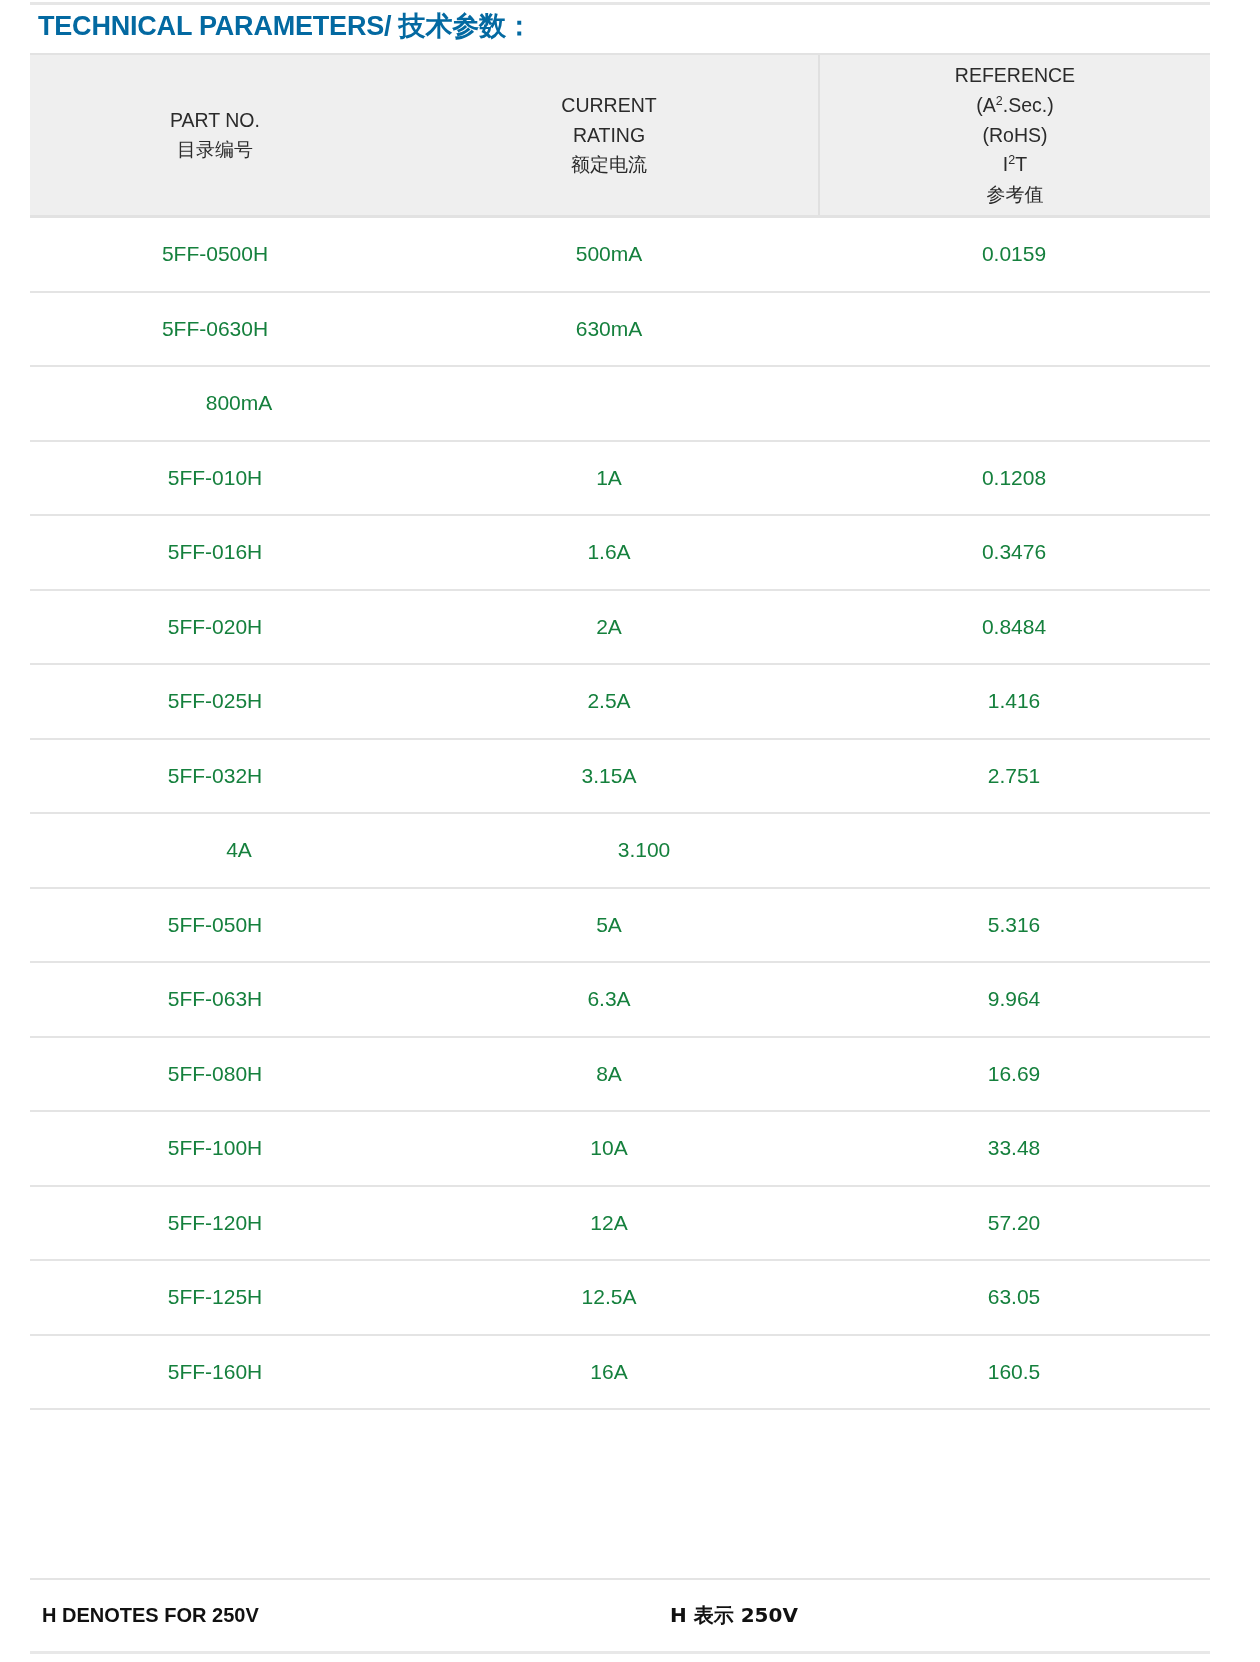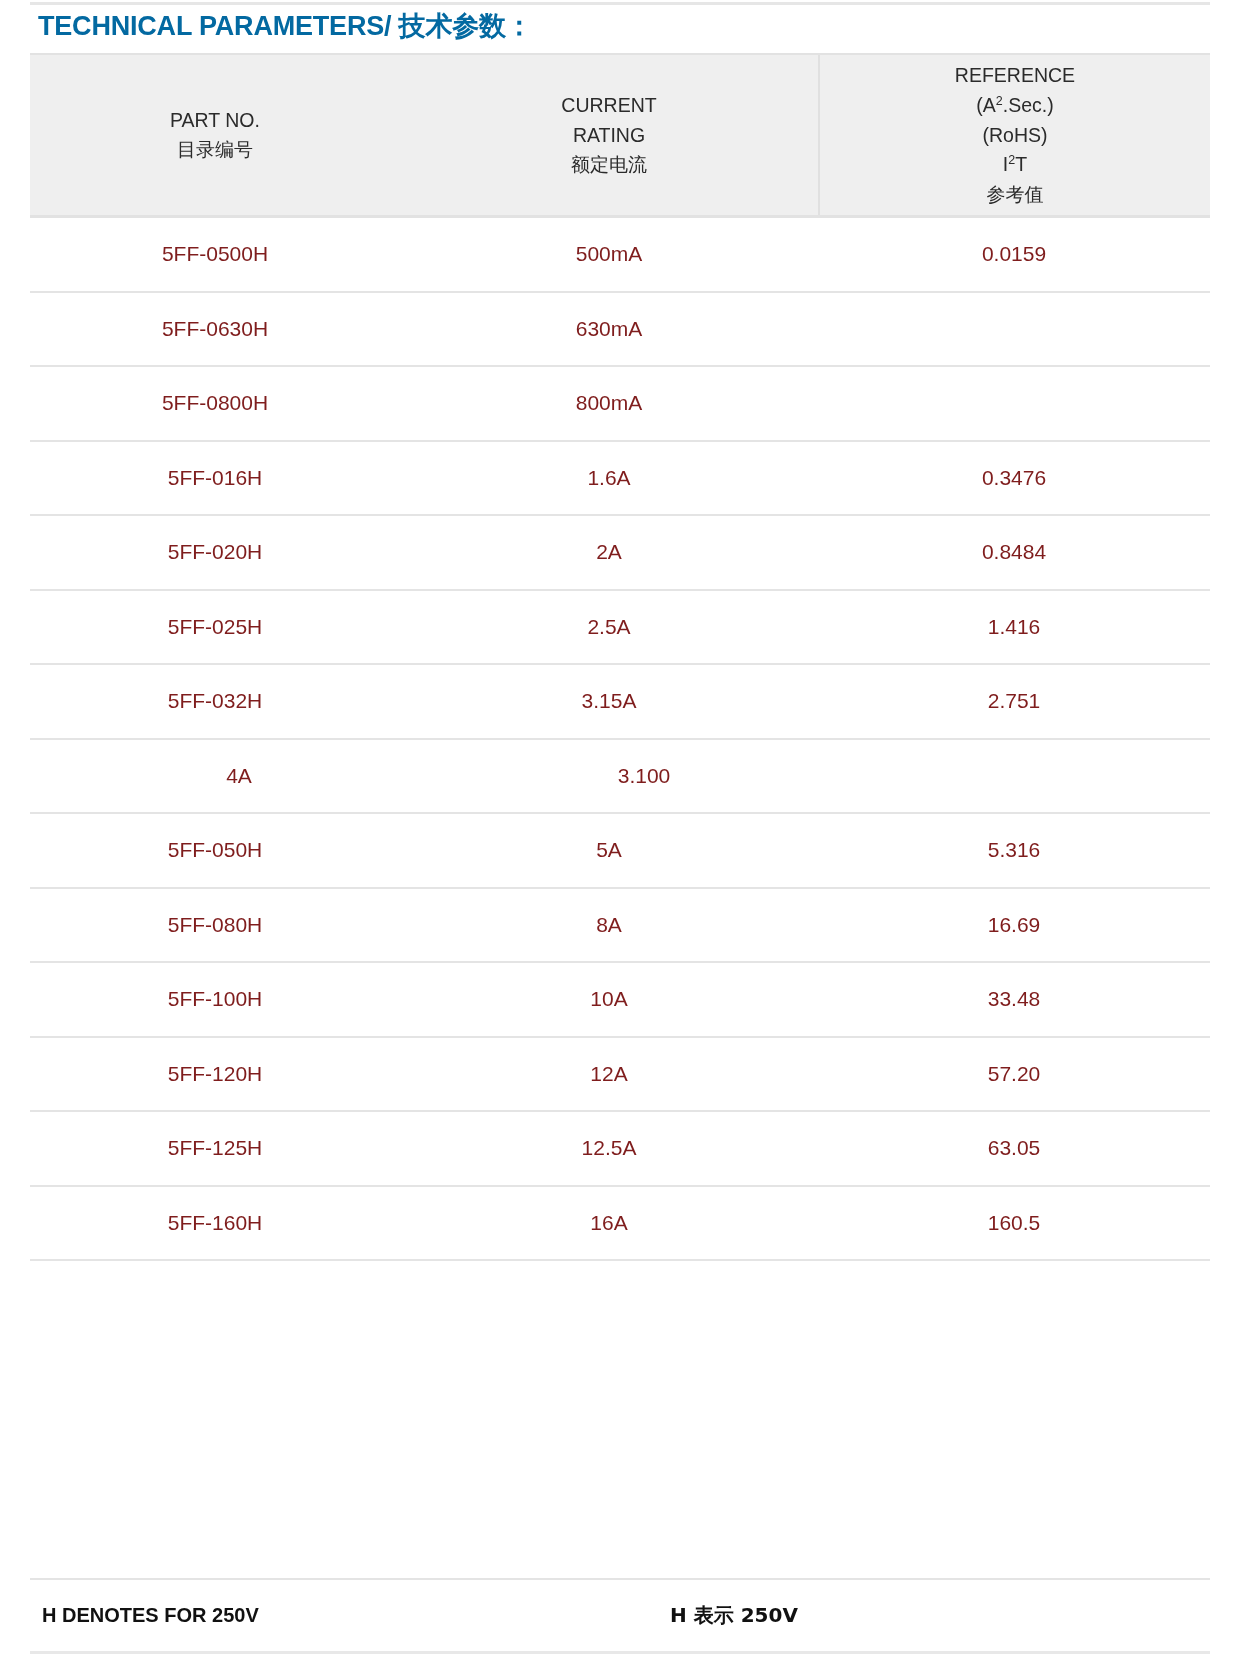--- a/index.html
+++ b/index.html
@@ -102,21 +102,21 @@
   
   .tbody .row {
     height: 74.5px;
     border-bottom: 2px solid #e4e4e4;
   }
   .tbody .cell {
     display: flex;
     align-items: center;
     justify-content: center;
     font-size: 21px;
-    color: #7f1d1d;
+    color: #15803d;
     box-sizing: border-box;
   }
 
   
   .foot-note {
     position: absolute;
     left: 30px;
     top: 1578px;
     width: 1180px;
     height: 76px;
@@ -193,23 +193,27 @@
           <div class="cell c1">5FF-0500H</div>
           <div class="cell c2">500mA</div>
           <div class="cell c3">0.0159</div>
         </div>
         <div class="row">
           <div class="cell c1">5FF-0630H</div>
           <div class="cell c2">630mA</div>
           <div class="cell c3"></div>
         </div>
         <div class="row">
-          <div class="cell c1">5FF-0800H</div>
           <div class="cell c2">800mA</div>
           <div class="cell c3"></div>
+        </div>
+        <div class="row">
+          <div class="cell c1">5FF-010H</div>
+          <div class="cell c2">1A</div>
+          <div class="cell c3">0.1208</div>
         </div>
         <div class="row">
           <div class="cell c1">5FF-016H</div>
           <div class="cell c2">1.6A</div>
           <div class="cell c3">0.3476</div>
         </div>
         <div class="row">
           <div class="cell c1">5FF-020H</div>
           <div class="cell c2">2A</div>
           <div class="cell c3">0.8484</div>
@@ -225,20 +229,25 @@
           <div class="cell c3">2.751</div>
         </div>
         <div class="row">
           <div class="cell c2">4A</div>
           <div class="cell c3">3.100</div>
         </div>
         <div class="row">
           <div class="cell c1">5FF-050H</div>
           <div class="cell c2">5A</div>
           <div class="cell c3">5.316</div>
+        </div>
+        <div class="row">
+          <div class="cell c1">5FF-063H</div>
+          <div class="cell c2">6.3A</div>
+          <div class="cell c3">9.964</div>
         </div>
         <div class="row">
           <div class="cell c1">5FF-080H</div>
           <div class="cell c2">8A</div>
           <div class="cell c3">16.69</div>
         </div>
         <div class="row">
           <div class="cell c1">5FF-100H</div>
           <div class="cell c2">10A</div>
           <div class="cell c3">33.48</div>

